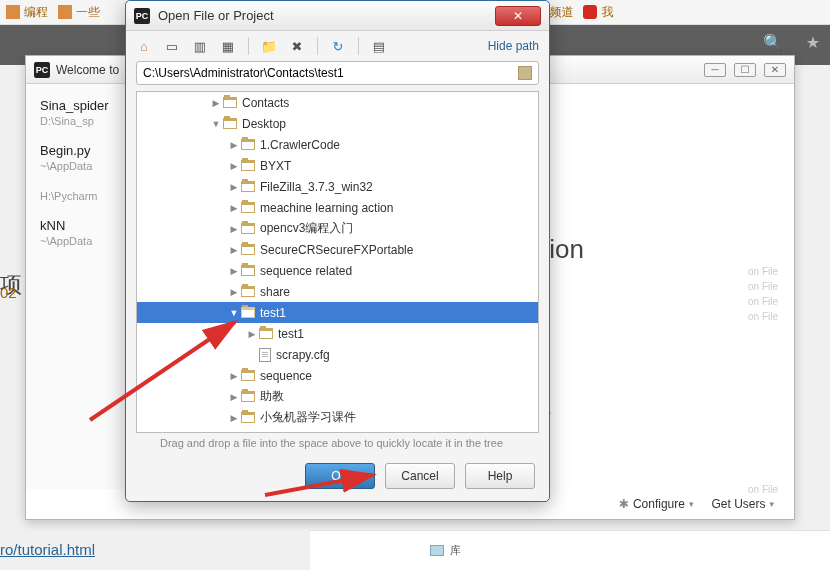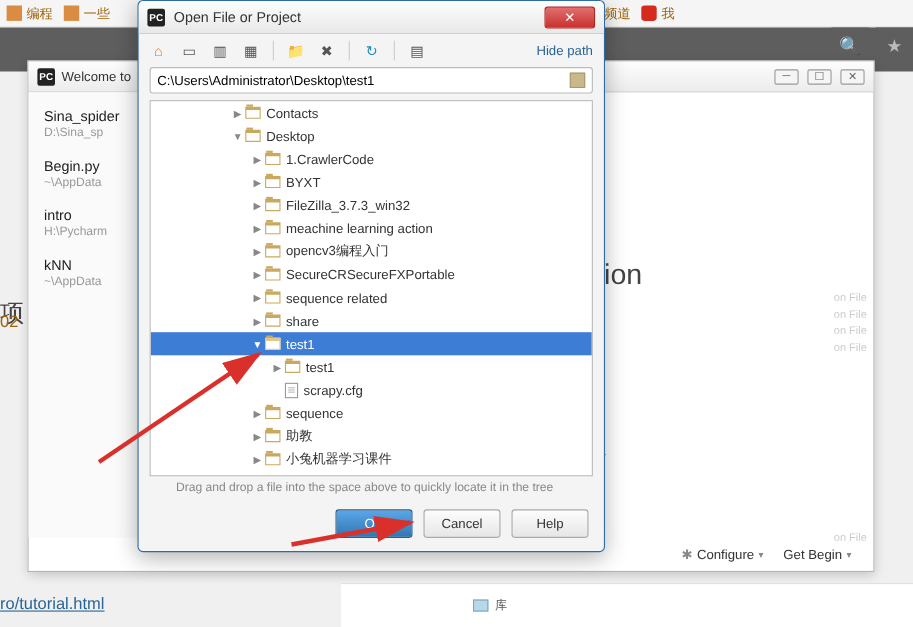--- a/index.html
+++ b/index.html
@@ -423,21 +423,21 @@
       position: absolute;
       bottom: 12px;
       left: 0;
       font-size: 15px;
       color: #2a6496;
       text-decoration: underline;
       margin-top: 44px;
     }
     .ghosted {
       position: absolute;
-      right: 6px;
+      right: 16px;
       font-size: 10px;
       color: #ccc;
       text-align: center;
     }
     .left-partial {
       position: absolute;
       top: 270px;
       left: 0;
       font-size: 22px;
       color: #444;
@@ -512,21 +512,20 @@
     <div class="recent-list">
       <div class="recent-item">
         <div class="p-name">Sina_spider</div>
         <div class="p-path">D:\Sina_sp</div>
       </div>
       <div class="recent-item">
         <div class="p-name">Begin.py</div>
         <div class="p-path">~\AppData</div>
       </div>
       <div class="recent-item">
-        <div class="p-name">intro</div>
         <div class="p-path">H:\Pycharm</div>
       </div>
       <div class="recent-item">
         <div class="p-name">kNN</div>
         <div class="p-path">~\AppData</div>
       </div>
     </div>
     <div class="welcome-main">
       <div class="pc-logo">
         <div class="shadow"></div>
@@ -545,21 +544,21 @@
         </div>
     </div>
   </div>
   <div class="welcome-footer">
     <span class="footer-link">
         <span style="color:#888">✱</span>
         <span>Configure</span>
         <span style="font-size:9px;color:#888">▾</span>
       </span>
     <span class="footer-link">
-        <span>Get Begin</span>
+        <span>Get Users</span>
         <span style="font-size:9px;color:#888">▾</span>
       </span>
   </div>
   <div class="ghosted" style="top:210px">on File</div>
   <div class="ghosted" style="top:225px">on File</div>
   <div class="ghosted" style="top:240px">on File</div>
   <div class="ghosted" style="top:255px">on File</div>
   <div class="ghosted" style="top:428px">on File</div>
 </div>
 
@@ -577,21 +576,21 @@
     <span class="tb-sep"></span>
     <span class="tb-icon">📁</span>
     <span class="tb-icon">✖</span>
     <span class="tb-sep"></span>
     <span class="tb-icon refresh">↻</span>
     <span class="tb-sep"></span>
     <span class="tb-icon">▤</span>
     <span class="hide-path">Hide path</span>
   </div>
   <div class="path-input">
-    <span>C:\Users\Administrator\Desktop\test1</span>
+    <span>C:\Users\Administrator\Contacts\test1</span>
     <span class="histbtn"></span>
   </div>
   <div class="tree-container" id="tree">
       <div class="tree-row">
         <span class="indent" style="width: 72px;"></span>
         <span class="tree-arrow">▶</span>
         <span class="folder-icon"></span>
         <span>Contacts</span>
       </div>
       <div class="tree-row">

